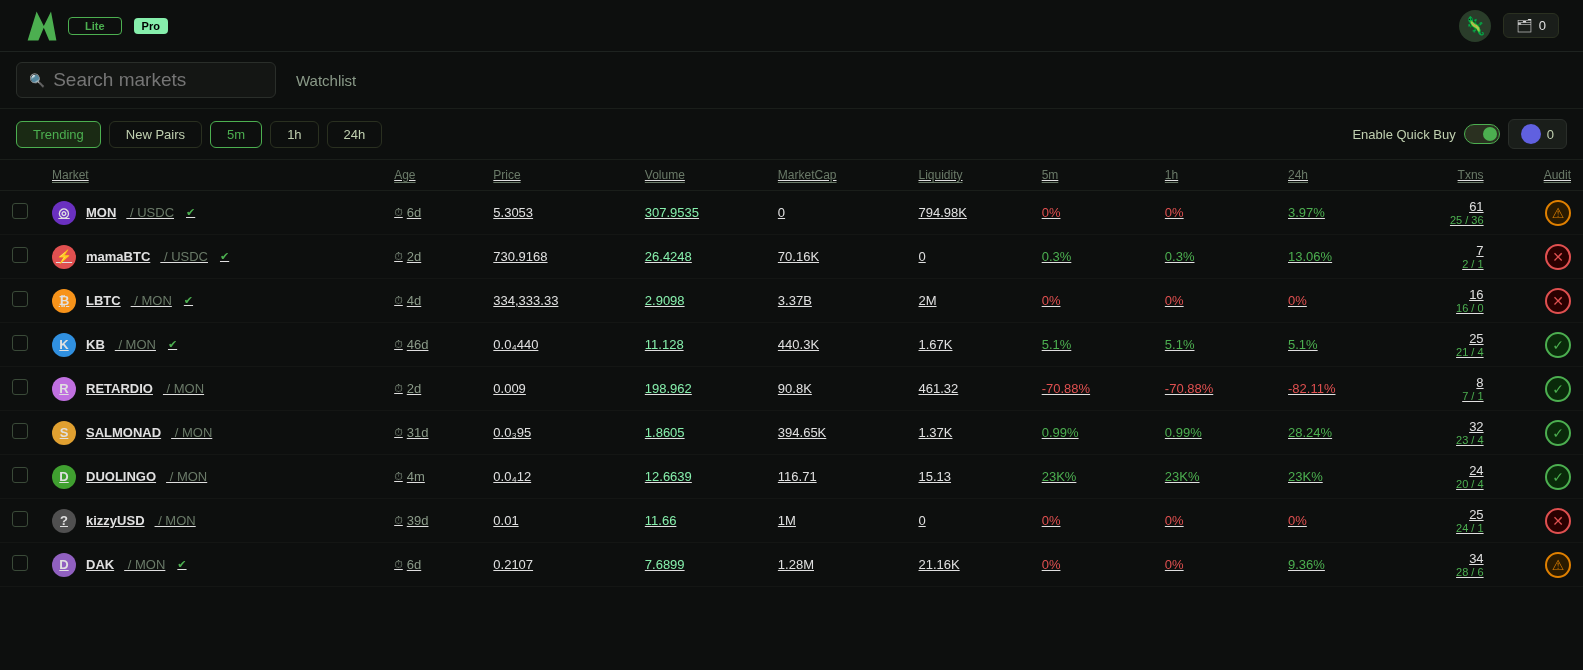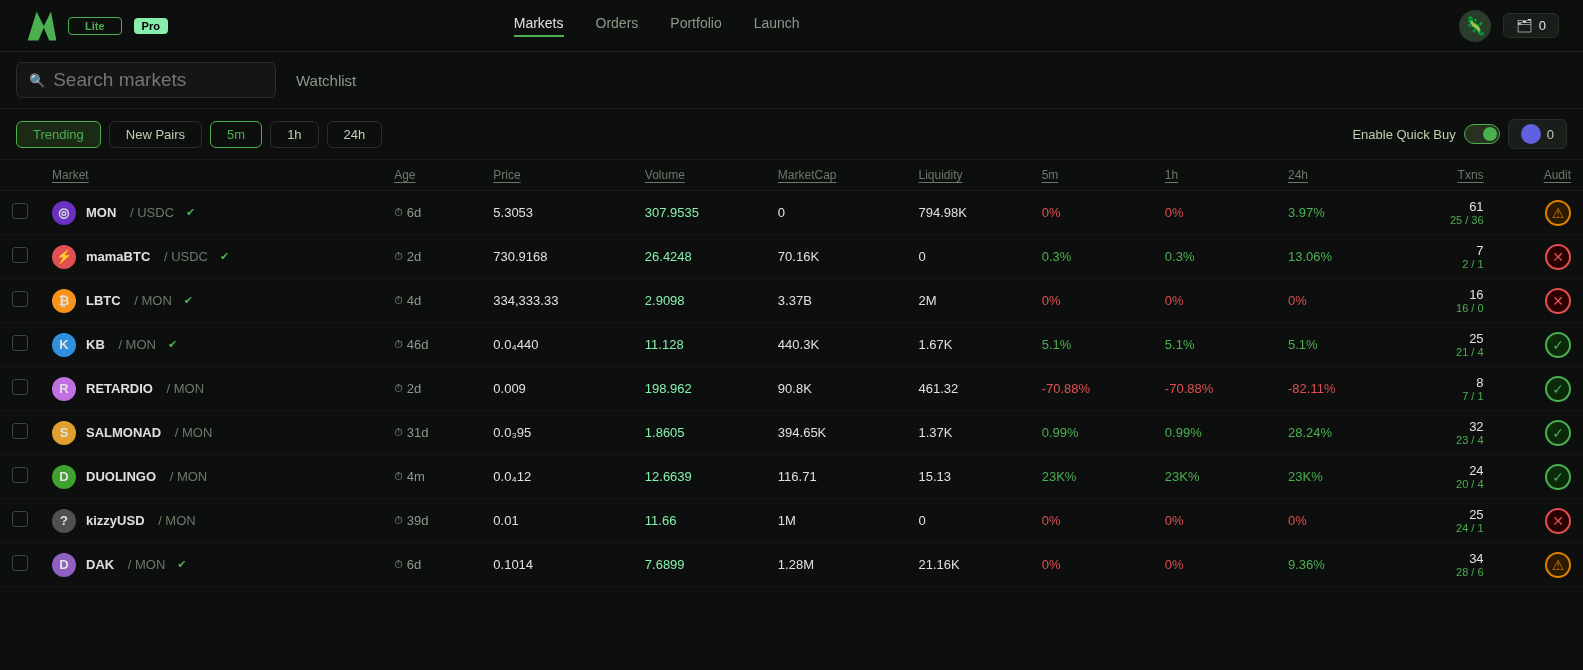--- a/index.html
+++ b/index.html
@@ -204,20 +204,21 @@
       border-radius: 50%;
     }
 
     
     .table-wrap {
       overflow-x: auto;
     }
     table {
       width: 100%;
       border-collapse: collapse;
+      text-decoration: underline;
     }
     thead tr th {
       text-align: left;
       color: #6a7a68;
       font-weight: 500;
       font-size: 12px;
       padding: 8px 12px;
       border-bottom: 1px solid #1a1e1a;
       white-space: nowrap;
     }
@@ -337,26 +338,20 @@
 
 <div class="header">
   <div class="logo">
     <svg class="logo-icon" viewBox="0 0 40 40">
       <polygon points="4,36 14,4 22,20 30,4 36,36 28,36 22,22 16,36" fill="#4caf50"></polygon>
     </svg>
     <span class="badge-lite">Lite</span>
     <span class="badge-pro">Pro</span>
   </div>
 
-  <nav class="nav-center">
-    <a class="nav-item active">Markets</a>
-    <a class="nav-item">Orders</a>
-    <a class="nav-item">Portfolio</a>
-    <a class="nav-item">Launch</a>
-  </nav>
 
   <div class="header-right">
     <div class="avatar">🦎</div>
     <div class="wallet-btn">
       <span>🗂</span>
       <span>0</span>
     </div>
   </div>
 </div>
 
@@ -679,21 +674,21 @@
         <span class="coin-quote">&nbsp;/ MON</span>
         <span class="verified-icon">✔</span>
       </div>
     </td>
     <td>
       <div class="age-cell">
         <span style="font-size:11px;">⏱</span>
         <span>6d</span>
       </div>
     </td>
-    <td class="price-cell">0.1014</td>
+    <td class="price-cell">0.2107</td>
     <td class="volume-cell">7.6899</td>
     <td class="marketcap-cell">1.28M</td>
     <td class="liquidity-cell">21.16K</td>
     <td class="change-zero">0%</td>
     <td class="change-zero">0%</td>
     <td class="change-positive">9.36%</td>
     <td class="txns-cell">
       <div class="txns-total">34</div>
       <div class="txns-sub">28 / 6</div>
     </td>

